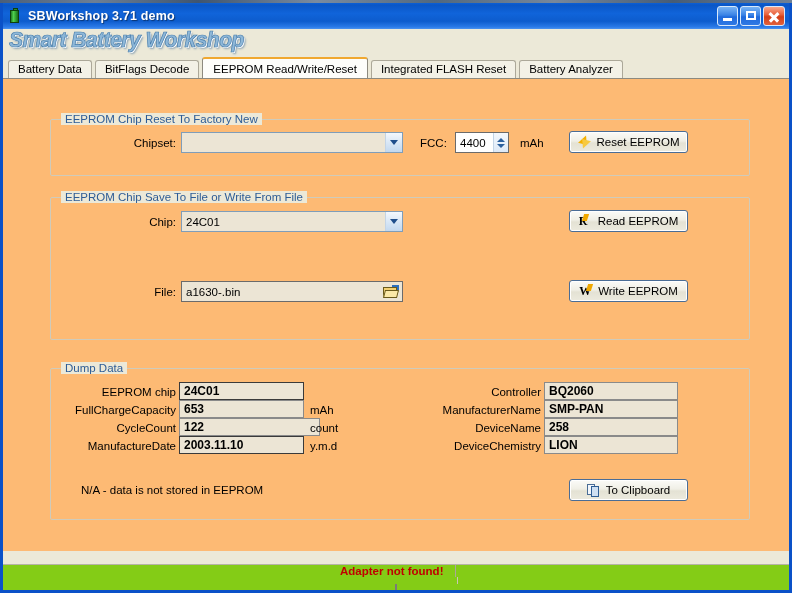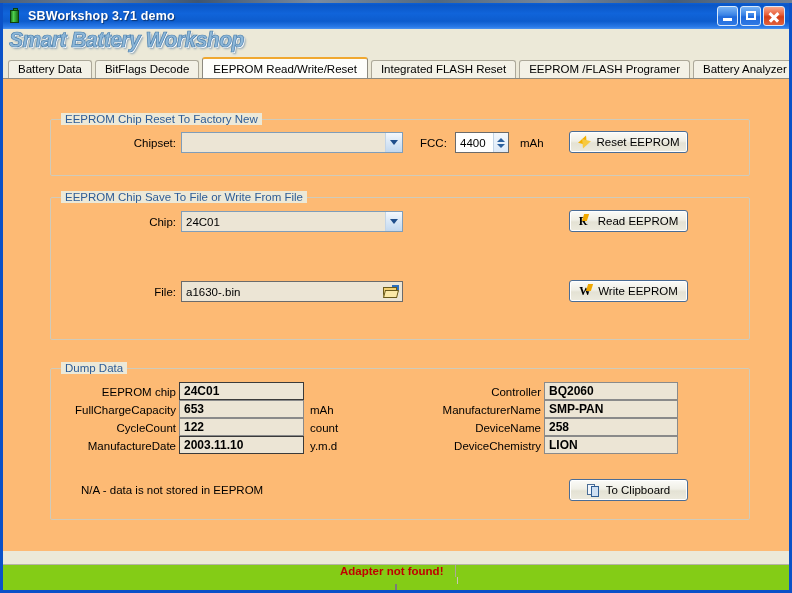--- a/index.html
+++ b/index.html
@@ -506,21 +506,20 @@
 
     <div class="logoband">
       <div class="logo-text">Smart Battery Workshop</div>
     </div>
 
     <div class="tabstrip">
       <div class="tab">Battery Data</div>
       <div class="tab">BitFlags Decode</div>
       <div class="tab active">EEPROM Read/Write/Reset</div>
       <div class="tab">Integrated FLASH Reset</div>
-      <div class="tab">EEPROM /FLASH Programer</div>
       <div class="tab">Battery Analyzer</div>
 
     </div>
 
     <div class="page">
 
       <div class="group" style="left:47px; top:40px; width:700px; height:57px;">
         <div class="legend">EEPROM Chip Reset To Factory New</div>
 
         <div class="lbl right" style="left:55px; top:17px; width:70px;">Chipset:</div>
@@ -594,21 +593,21 @@
       <div class="group" style="left:47px; top:289px; width:700px; height:152px;">
         <div class="legend">Dump Data</div>
 
         <div class="lbl right" style="left:10px; top:17px; width:115px;">EEPROM chip</div>
         <div class="lbl right" style="left:10px; top:35px; width:115px;">FullChargeCapacity</div>
         <div class="lbl right" style="left:10px; top:53px; width:115px;">CycleCount</div>
         <div class="lbl right" style="left:10px; top:71px; width:115px;">ManufactureDate</div>
 
         <div class="rof thick" style="left:128px; top:13px; width:125px;">24C01</div>
         <div class="rof" style="left:128px; top:31px; width:125px;">653</div>
-        <div class="rof" style="left:128px; top:49px; width:125px;">122</div>
+        <div class="rof" style="left:128px; top:49px; width:141px;">122</div>
         <div class="rof thick" style="left:128px; top:67px; width:125px;">2003.11.10</div>
 
         <div class="unit" style="left:259px; top:35px;">mAh</div>
         <div class="unit" style="left:259px; top:53px;">count</div>
         <div class="unit" style="left:259px; top:71px;">y.m.d</div>
 
         <div class="lbl right" style="left:330px; top:17px; width:160px;">Controller</div>
         <div class="lbl right" style="left:330px; top:35px; width:160px;">ManufacturerName</div>
         <div class="lbl right" style="left:330px; top:53px; width:160px;">DeviceName</div>
         <div class="lbl right" style="left:330px; top:71px; width:160px;">DeviceChemistry</div>

